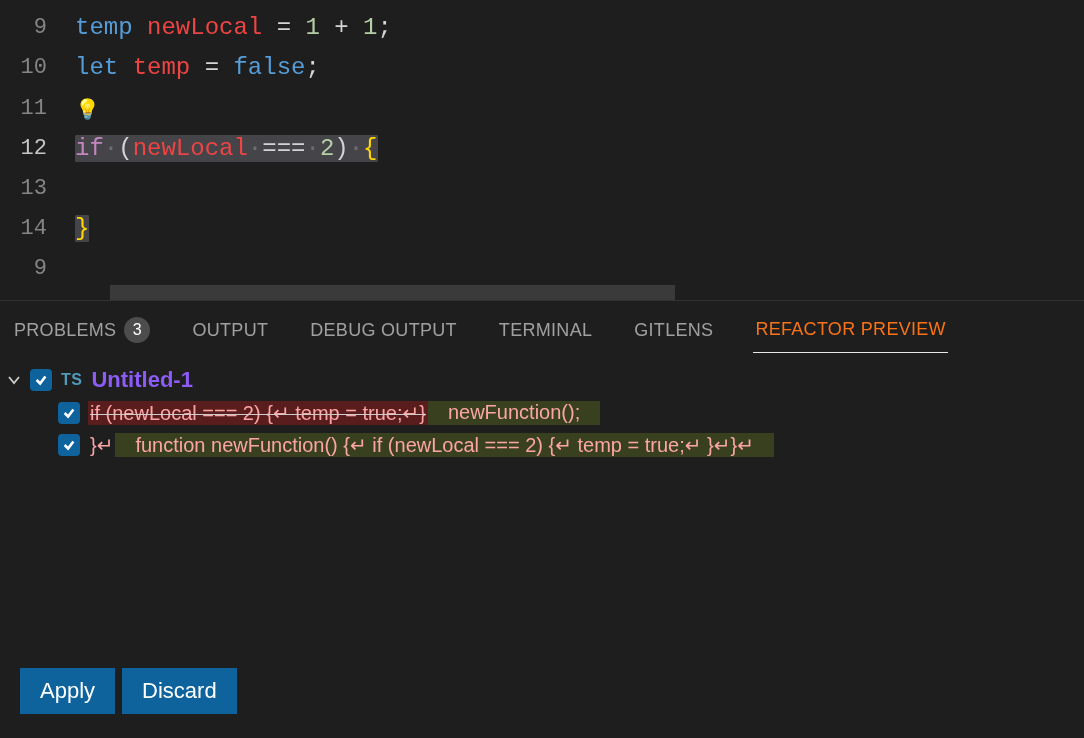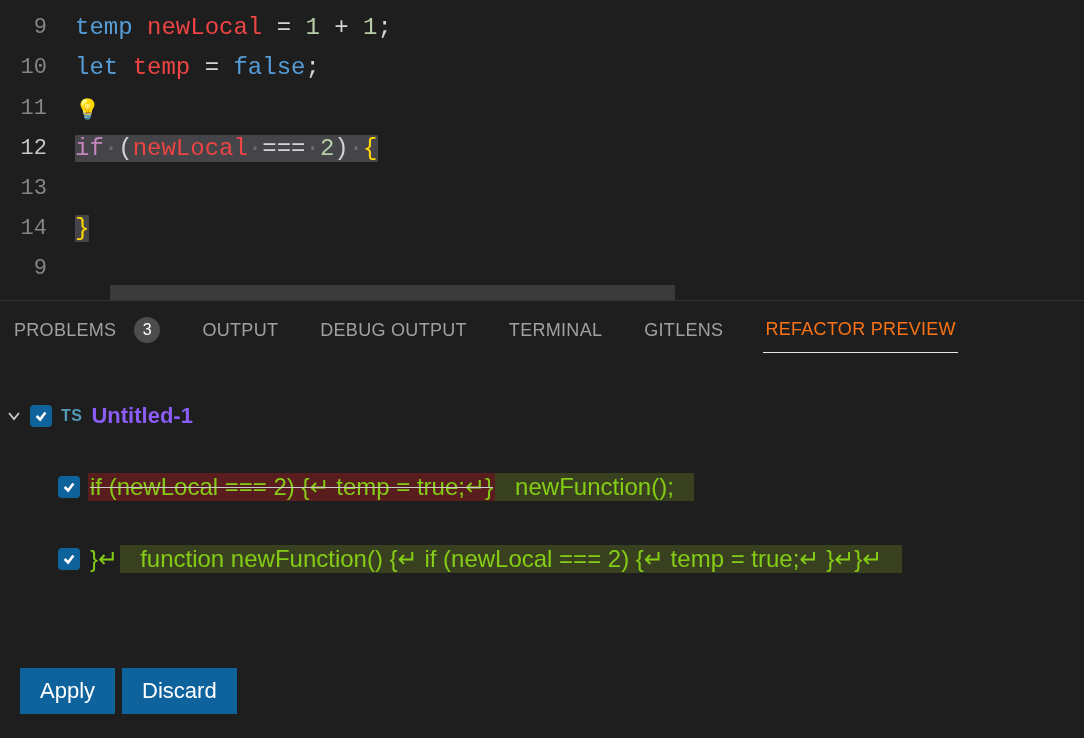--- a/index.html
+++ b/index.html
@@ -63,54 +63,54 @@
     display:flex;
     align-items:center;
     gap:38px;
     padding: 10px 12px 0px 12px;
     height:54px;
     font-size:18px;
     color:#a0a0a0;
     letter-spacing:0.3px;
   }
   .tab-item {
-    display:flex; align-items:center; gap:18px;
+    display:flex; align-items:center; gap:8px;
     padding:6px 2px 12px 2px;
     cursor:pointer;
   }
   .tab-item.active { color:#f97316; border-bottom:1.5px solid #e7e7e7; }
   .badge {
     display:inline-flex; align-items:center; justify-content:center;
     min-width:26px; height:26px; padding:0 5px;
     border-radius:13px; background:#4d4d4d; color:#ffffff;
     font-size:16px;
   }
   .panel-content {
     flex:1 1 auto;
     padding:8px 0 0 6px;
     font-size:20px;
     font-family: "Segoe UI", sans-serif;
     overflow:hidden;
   }
-  .tree-row { display:flex; align-items:center; gap:8px; padding:4px 0 4px 0;margin-top:36px; }
+  .tree-row { display:flex; align-items:center; gap:8px; padding:4px 0 4px 0; }
   .tree-row.file { padding-left:0px; }
   .tree-row.change { padding-left:52px; }
   .chevron { width:16px; display:inline-flex; justify-content:center; font-size:16px; color:#cccccc;}
   .checkbox {
     width:22px; height:22px; flex:0 0 22px;
     background:#0e639c; border-radius:4px;
     display:flex; align-items:center; justify-content:center;
   }
   .checkbox svg { width:14px; height:14px; fill:none; stroke:#ffffff; stroke-width:3; }
   .ts-badge {
     color:#519aba; font-weight:700; font-size:16px; letter-spacing:0.5px;
     padding:0 1px;
   }
   .file-title { color:#8b5cf6; font-size:22px;font-weight:bold; }
-  .diff-line { font-family:"Segoe UI",sans-serif; font-size:24px; color:#84cc16; display:flex; flex-wrap:nowrap;border-radius:7px;}
+  .diff-line { font-family:"Segoe UI",sans-serif; font-size:20px; color:#fca5a5; display:flex; flex-wrap:nowrap;border-radius:7px;}
   .diff-del { background:#5a1d1d; text-decoration:line-through; text-decoration-color:#cccccc; text-decoration-thickness:1px; padding:0 2px;}
   .diff-add { background:#39401f; padding:0 20px;}
   .diff-plain { padding:0 2px; }
   .button-bar {
     padding:12px 20px 24px 20px;
     display:flex; gap:7px;
   }
   .btn {
     background:#0e639c; color:#ffffff;
     font-size:22px; padding:10px 20px;

